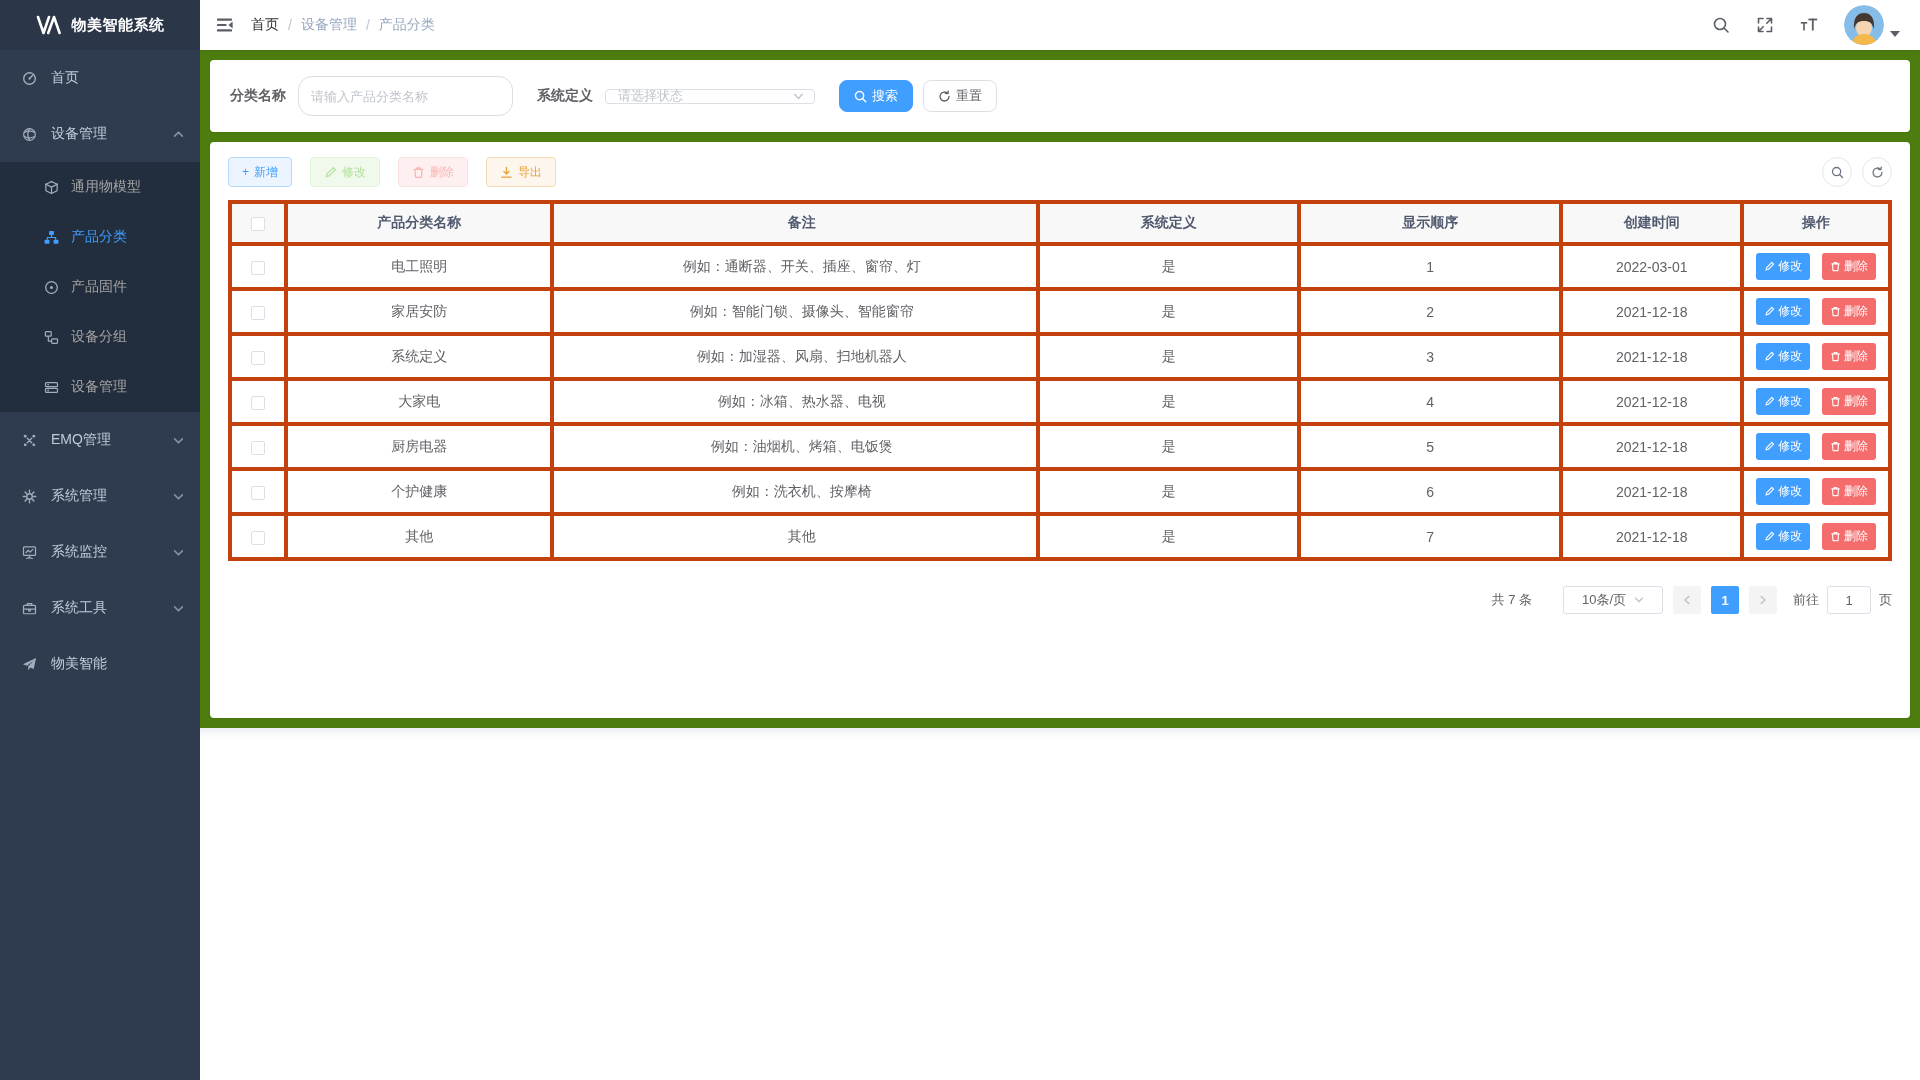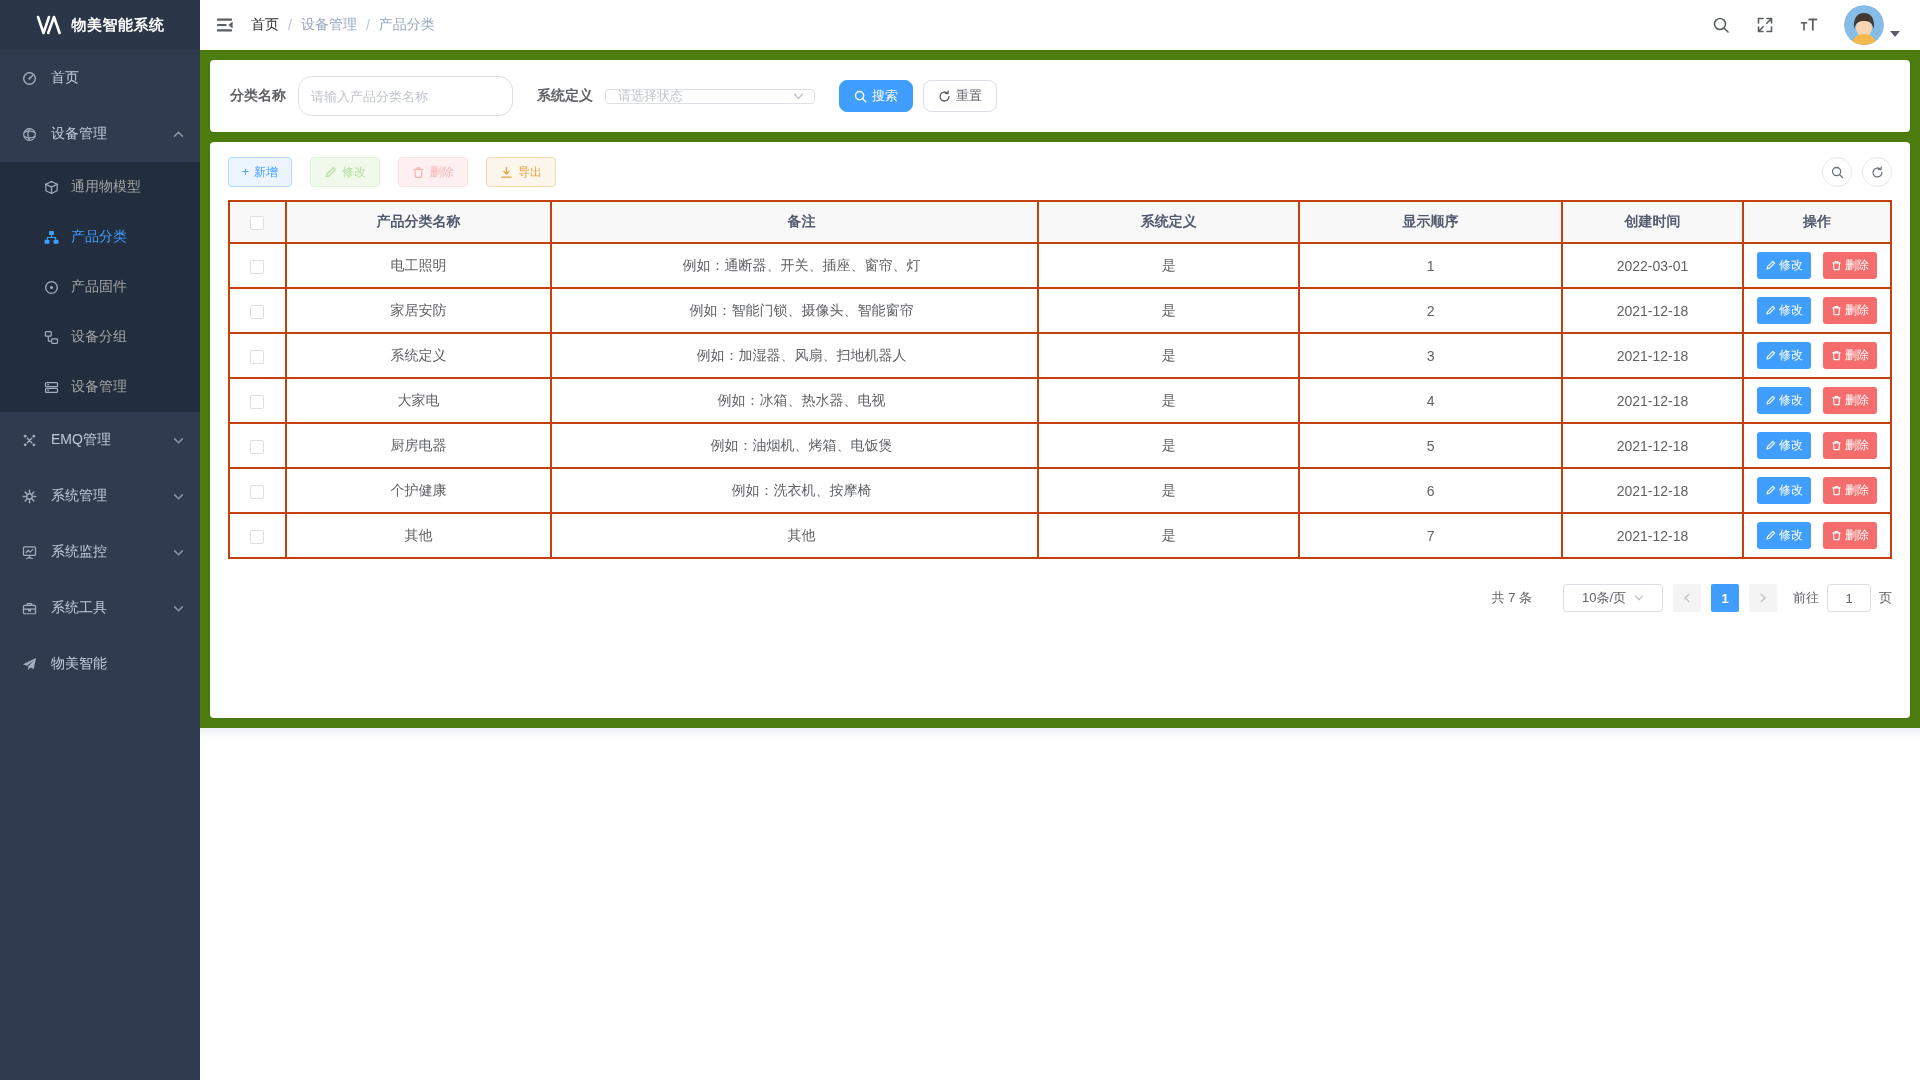--- a/index.html
+++ b/index.html
@@ -61,21 +61,21 @@
   .tbtn + .tbtn { margin-left:18px; }
   .tbtn-add { background:#ecf5ff; border:1px solid #b3d8ff; color:#409eff; }
   .tbtn-edit { background:#f0f9eb; border:1px solid #e1f3d8; color:#b3e19d; cursor:not-allowed; }
   .tbtn-del { background:#fef0f0; border:1px solid #fde2e2; color:#f9b4b4; cursor:not-allowed; }
   .tbtn-export { background:#fdf6ec; border:1px solid #f5dab1; color:#e6a23c; }
   .toolbar-right { margin-left:auto; display:flex; gap:10px; }
   .circle-btn { width:30px; height:30px; border-radius:50%; border:1px solid #e3e6ec; background:#fff; display:flex; align-items:center; justify-content:center; color:#6b7280; cursor:pointer; }
   .circle-btn svg { width:13px; height:13px; }
 
   table.grid { width:100%; border-collapse:collapse; margin-top:13px; font-size:14px; }
-  table.grid th, table.grid td { border:2px solid #c2410c; text-align:center; }
+  table.grid th, table.grid td { border:4px solid #c2410c; text-align:center; }
   table.grid th { background:#f8f8f9; color:#515a6e; font-weight:bold; height:42px; }
   table.grid td { height:45px; color:#606266; background:#fff; }
   th.al, td.al { text-align:left; padding-left:13px; }
   .checkbox { display:inline-block; width:14px; height:14px; border:1px solid #dcdfe6; border-radius:2px; background:#fff; vertical-align:middle; cursor:pointer; }
   .rowbtn { display:inline-flex; align-items:center; gap:3px; border:none; border-radius:3px; color:#fff; font-size:12px; padding:5px 8px; cursor:pointer; font-family:inherit; }
   .rowbtn svg { width:11px; height:11px; }
   .rowbtn-edit { background:#409eff; margin-right:8px; }
   .rowbtn-del { background:#f56c6c; }
 
   

